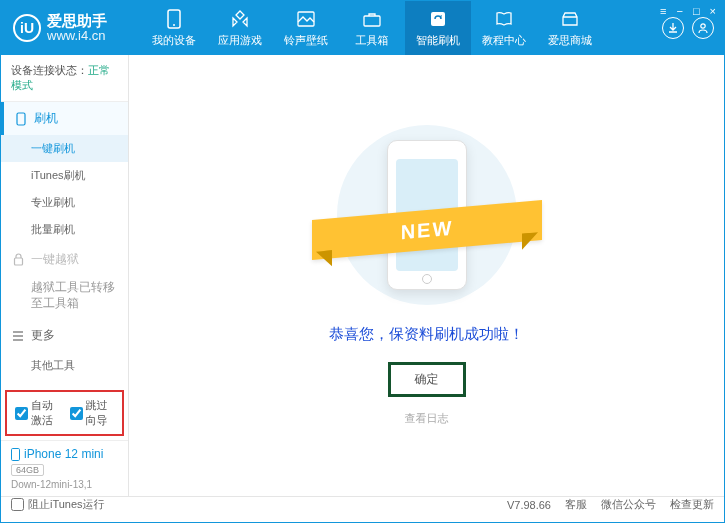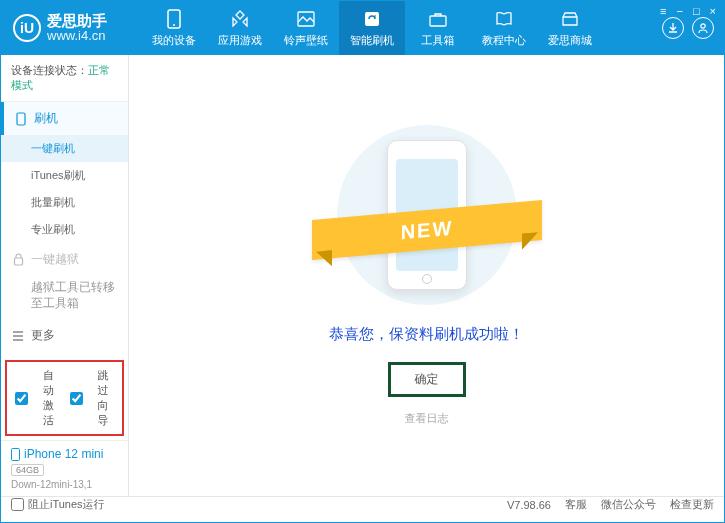--- a/index.html
+++ b/index.html
@@ -24,21 +24,21 @@
 .status-line{padding:8px 10px;border-bottom:1px solid #eee;font-size:11px}
 .status-val{color:#2a8}
 .menu{flex:1;overflow:auto}
 .cat{display:flex;align-items:center;padding:8px 10px;gap:6px;color:#666;cursor:pointer}
 .cat.active{color:#1296db;border-left:3px solid #1296db;background:#f5fbff}
 .cat-icon{width:14px;height:14px;display:flex;align-items:center;justify-content:center}
 .sub{padding:6px 10px 6px 30px;cursor:pointer;color:#666;font-size:11px}
 .sub.active{background:#e7f3fb;color:#1296db}
 .note{font-size:12px;color:#999;padding:4px 10px 8px 30px;line-height:1.3}
 .checks{border:2px solid #d33;padding:6px 8px;display:flex;gap:10px;font-size:11px;color:#555;margin:4px}
-.check{display:flex;align-items:center;gap:15px;cursor:pointer}
+.check{display:flex;align-items:center;gap:3px;cursor:pointer}
 .check input{accent-color:#1296db}
 .device{padding:6px 10px;border-top:1px solid #eee}
 .dev-name{color:#1296db;font-size:12px;display:flex;align-items:center;gap:4px}
 .dev-cap{display:inline-block;border:1px solid #ccc;border-radius:2px;padding:0 4px;font-size:9px;color:#888;margin:3px 0}
 .dev-sub{font-size:10px;color:#999}
 .main{flex:1;display:flex;flex-direction:column;align-items:center;justify-content:center;position:relative}
 .illust{width:200px;height:180px;position:relative;margin-bottom:20px}
 .halo{width:180px;height:180px;border-radius:50%;background:#ecf5fa;position:absolute;left:10px;top:0}
 .phone{width:80px;height:150px;background:#fff;border-radius:10px;position:absolute;left:60px;top:15px;box-shadow:0 4px 12px rgba(0,0,0,0.1);border:1px solid #e0e0e0}
 .phone::before{content:"";position:absolute;left:8px;right:8px;top:18px;bottom:18px;background:#d9eef8;border-radius:4px}
@@ -95,38 +95,38 @@
       </div>
       <div class="nav-item">
         <span class="nav-icon">
             <svg width="18" height="16" viewBox="0 0 18 16">
               <rect x="1" y="1" width="16" height="14" rx="1" fill="none" stroke="#fff" stroke-width="1.3"></rect>
               <path d="M1 11 L6 6 L10 10 L13 7 L17 11" fill="none" stroke="#fff" stroke-width="1.3"></path>
             </svg>
           </span>
         <span>铃声壁纸</span>
       </div>
+      <div class="nav-item">
+        <span class="nav-icon">
+            <svg width="18" height="16" viewBox="0 0 18 16">
+              <rect x="1" y="5" width="16" height="10" rx="1" fill="none" stroke="#fff" stroke-width="1.3"></rect>
+              <path d="M6 5 V3 H12 V5" fill="none" stroke="#fff" stroke-width="1.3"></path>
+            </svg>
+          </span>
+        <span>工具箱</span>
+      </div>
       <div class="nav-item active">
         <span class="nav-icon">
             <svg width="18" height="18" viewBox="0 0 18 18">
               <rect x="2" y="2" width="14" height="14" rx="2" fill="#fff"></rect>
               <path d="M6 9 A3 3 0 1 1 12 9" fill="none" stroke="#0d7ec0" stroke-width="1.5"></path>
               <path d="M11 6 L13 5 L12 8" fill="#0d7ec0"></path>
             </svg>
           </span>
         <span>智能刷机</span>
-      </div>
-      <div class="nav-item">
-        <span class="nav-icon">
-            <svg width="18" height="16" viewBox="0 0 18 16">
-              <rect x="1" y="5" width="16" height="10" rx="1" fill="none" stroke="#fff" stroke-width="1.3"></rect>
-              <path d="M6 5 V3 H12 V5" fill="none" stroke="#fff" stroke-width="1.3"></path>
-            </svg>
-          </span>
-        <span>工具箱</span>
       </div>
       <div class="nav-item">
         <span class="nav-icon">
             <svg width="18" height="16" viewBox="0 0 18 16">
               <path d="M2 2 Q5 1 9 3 Q13 1 16 2 V13 Q13 12 9 14 Q5 12 2 13 Z" fill="none" stroke="#fff" stroke-width="1.3"></path>
             </svg>
           </span>
         <span>教程中心</span>
       </div>
       <div class="nav-item">
@@ -162,22 +162,22 @@
         <div class="cat active">
           <span class="cat-icon">
               <svg width="10" height="14" viewBox="0 0 10 14">
                 <rect x="1" y="1" width="8" height="12" rx="1.5" fill="none" stroke="#1296db" stroke-width="1.2"></rect>
               </svg>
             </span>
           <span>刷机</span>
         </div>
         <div class="sub active">一键刷机</div>
         <div class="sub">iTunes刷机</div>
+        <div class="sub">专业刷机</div>
         <div class="sub">批量刷机</div>
-        <div class="sub">专业刷机</div>
 
         <div class="cat" style="border:none;color:#bbb">
           <span class="cat-icon">
               <svg width="11" height="13" viewBox="0 0 11 13">
                 <rect x="1.5" y="5" width="8" height="7" rx="1" fill="none" stroke="#bbb" stroke-width="1.2"></rect>
                 <path d="M3 5 V3.5 A2.5 2.5 0 0 1 8 3.5 V5" fill="none" stroke="#bbb" stroke-width="1.2"></path>
               </svg>
             </span>
           <span>一键越狱</span>
         </div>

